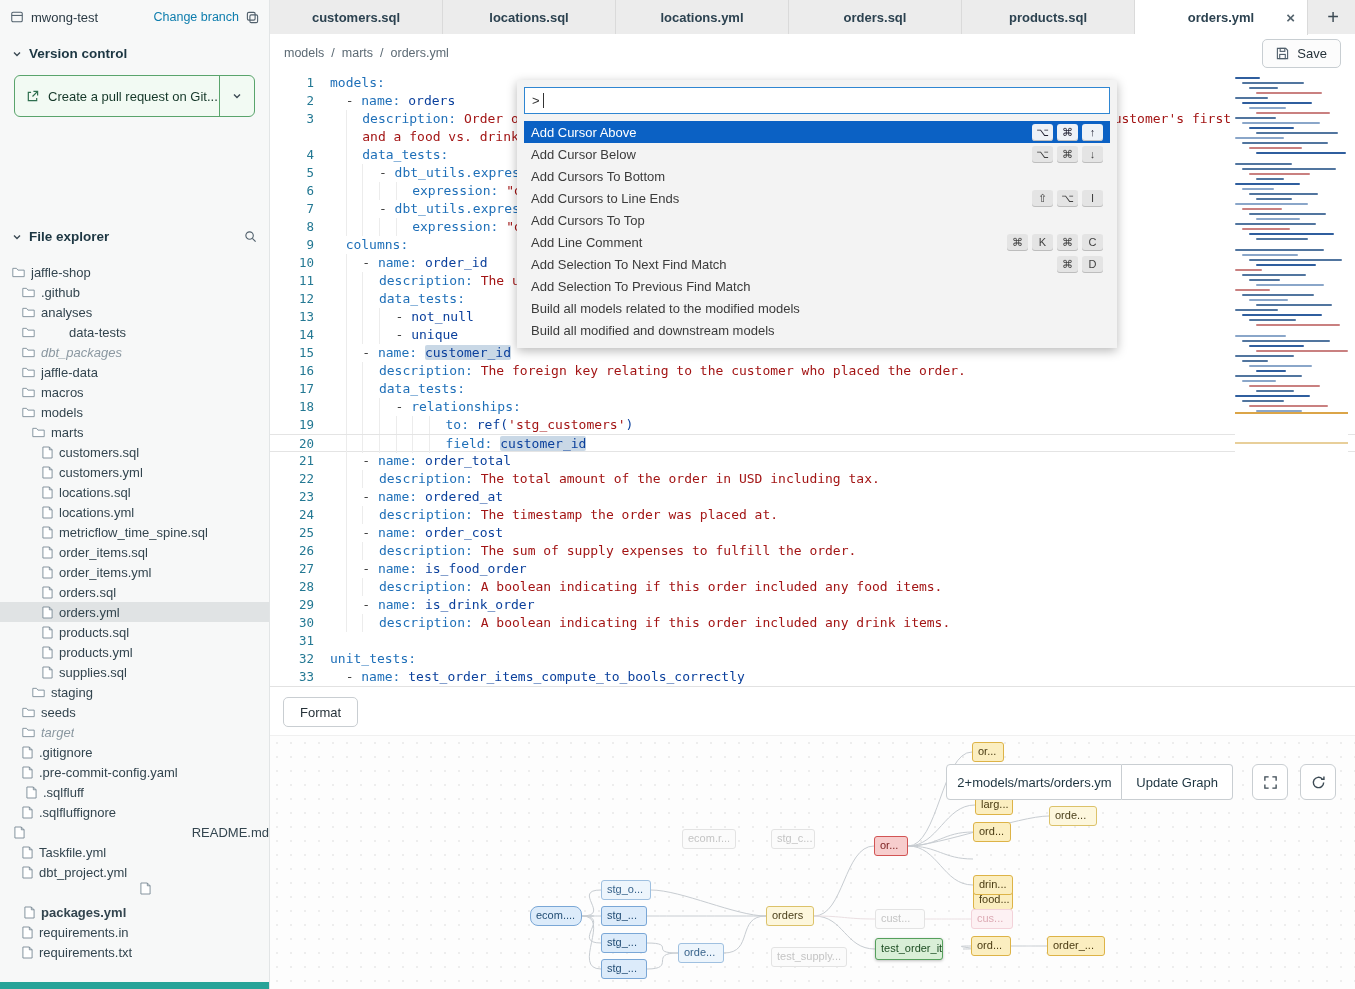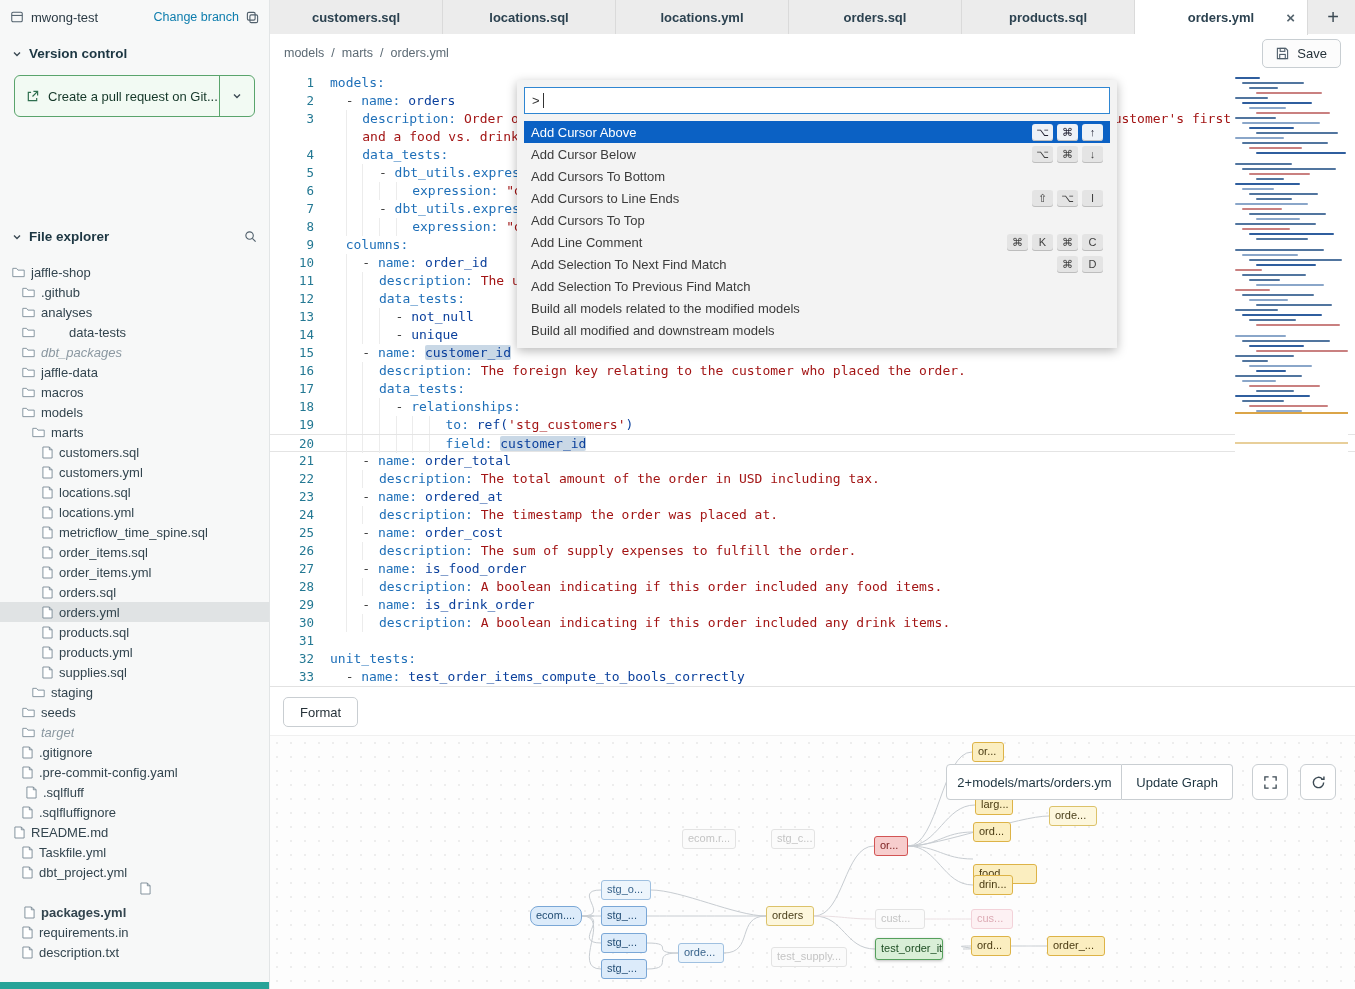--- a/index.html
+++ b/index.html
@@ -413,21 +413,21 @@
         </div>
         <div class="tree-row" style="padding-left: 22px;">
           <span class="ic">
             <svg width="11" height="13" viewBox="0 0 12 14">
               <path d="M1 1h7l3 3v9H1z" fill="#fff" stroke="#7b8b96"></path>
               <path d="M8 1v3h3" fill="none" stroke="#7b8b96"></path>
             </svg>
           </span>
           <span class="lbl">.sqlfluffignore</span>
         </div>
-        <div class="tree-row" style="padding-left: 14px;">
+        <div class="tree-row" style="padding-left: 14px; justify-content: space-between;">
           <span class="ic">
             <svg width="11" height="13" viewBox="0 0 12 14">
               <path d="M1 1h7l3 3v9H1z" fill="#fff" stroke="#7b8b96"></path>
               <path d="M8 1v3h3" fill="none" stroke="#7b8b96"></path>
             </svg>
           </span>
           <span class="lbl">README.md</span>
         </div>
         <div class="tree-row" style="padding-left: 22px;">
           <span class="ic">
@@ -474,21 +474,21 @@
           </span>
           <span class="lbl">requirements.in</span>
         </div>
         <div class="tree-row" style="padding-left: 22px;">
           <span class="ic">
             <svg width="11" height="13" viewBox="0 0 12 14">
               <path d="M1 1h7l3 3v9H1z" fill="#fff" stroke="#7b8b96"></path>
               <path d="M8 1v3h3" fill="none" stroke="#7b8b96"></path>
             </svg>
           </span>
-          <span class="lbl">description.txt</span>
+          <span class="lbl">requirements.txt</span>
         </div>
       </div>
     <div class="teal-bar"></div>
   </aside>
 
   <div class="main">
     <div class="tabbar">
       <div id="tabs">
           <div class="tab">
             <span>customers.sql</span>
@@ -665,21 +665,21 @@
             <path d="M638 110 C668 110 749 80 779 80" class="edge"></path>
             <path d="M693 213 C723 213 671 210 701 210" class="edge"></path>
             <path d="M741 210 C771 210 747 210 777 210" class="edge"></path>
             <path d="M544 180 C574 180 575 183 605 183" class="edge f"></path>
             <path d="M647 183 C677 183 671 183 701 183" class="edge f"></path>
           </svg>
         <div id="nodes">
             <div class="node n-yellow" title="or..." style="left: 702px; top: 6px; width: 32px;">or...</div>
             <div class="node n-yellow" title="larg..." style="left: 705px; top: 59px; width: 38px;">larg...</div>
             <div class="node n-yellow" title="ord..." style="left: 703px; top: 86px; width: 38px;">ord...</div>
-            <div class="node n-yellow" title="food..." style="left: 703px; top: 104px; width: 64px; margin-top: 24px;">food...</div>
+            <div class="node n-yellow" title="food..." style="left: 703px; top: 130px; width: 40px; margin-top: 24px;">food...</div>
             <div class="node n-yellow" title="drin..." style="left: 703px; top: 139px; width: 40px;">drin...</div>
             <div class="node n-cream" title="orde..." style="left: 779px; top: 70px; width: 48px;">orde...</div>
             <div class="node n-red" title="or..." style="left: 604px; top: 100px; width: 34px;">or...</div>
             <div class="node n-faded" title="ecom.r..." style="left: 412px; top: 93px; width: 54px;">ecom.r...</div>
             <div class="node n-faded" title="stg_c..." style="left: 501px; top: 93px; width: 44px;">stg_c...</div>
             <div class="node n-lightblue" title="stg_o..." style="left: 331px; top: 144px; width: 50px;">stg_o...</div>
             <div class="node n-blue" title="ecom...." style="left: 260px; top: 170px; width: 52px; border-radius: 8px;">ecom....</div>
             <div class="node n-blue" title="stg_..." style="left: 331px; top: 170px; width: 46px;">stg_...</div>
             <div class="node n-cream" title="orders" style="left: 496px; top: 170px; width: 48px;">orders</div>
             <div class="node n-faded" title="cust..." style="left: 605px; top: 173px; width: 50px;">cust...</div>

